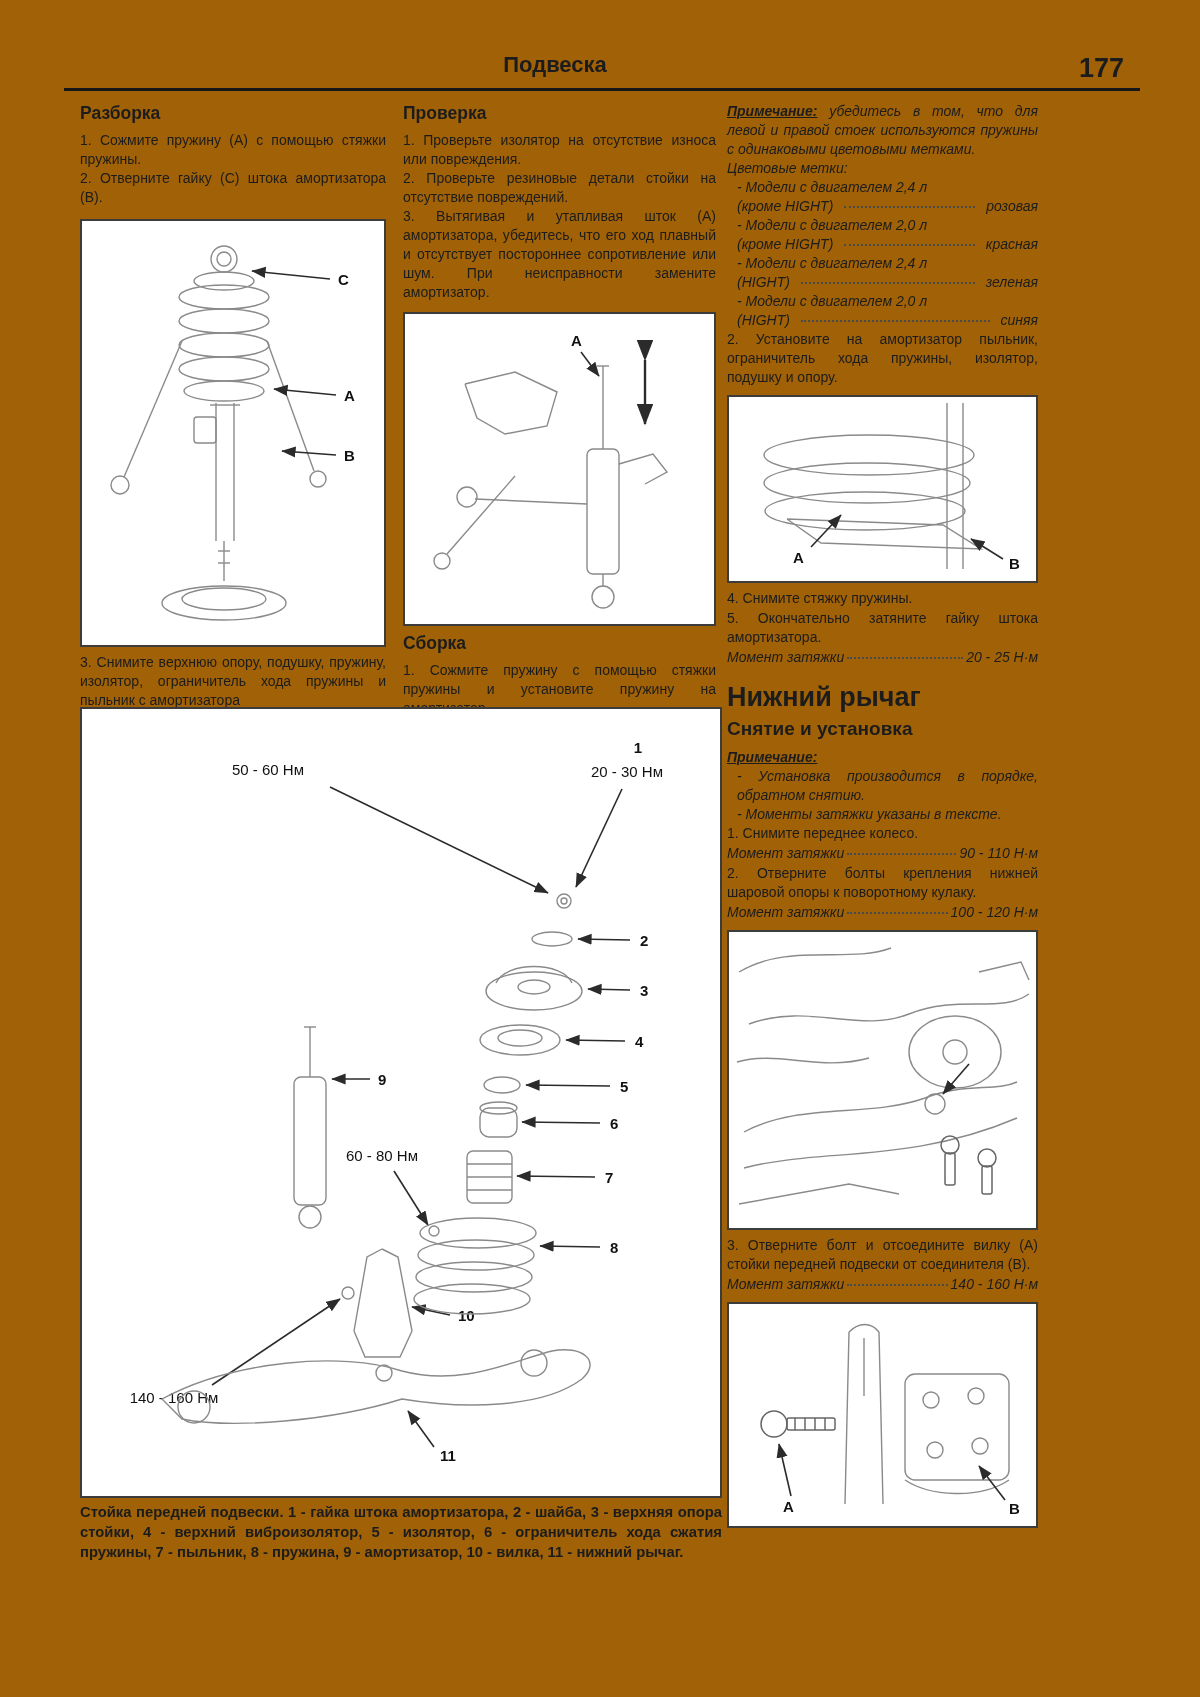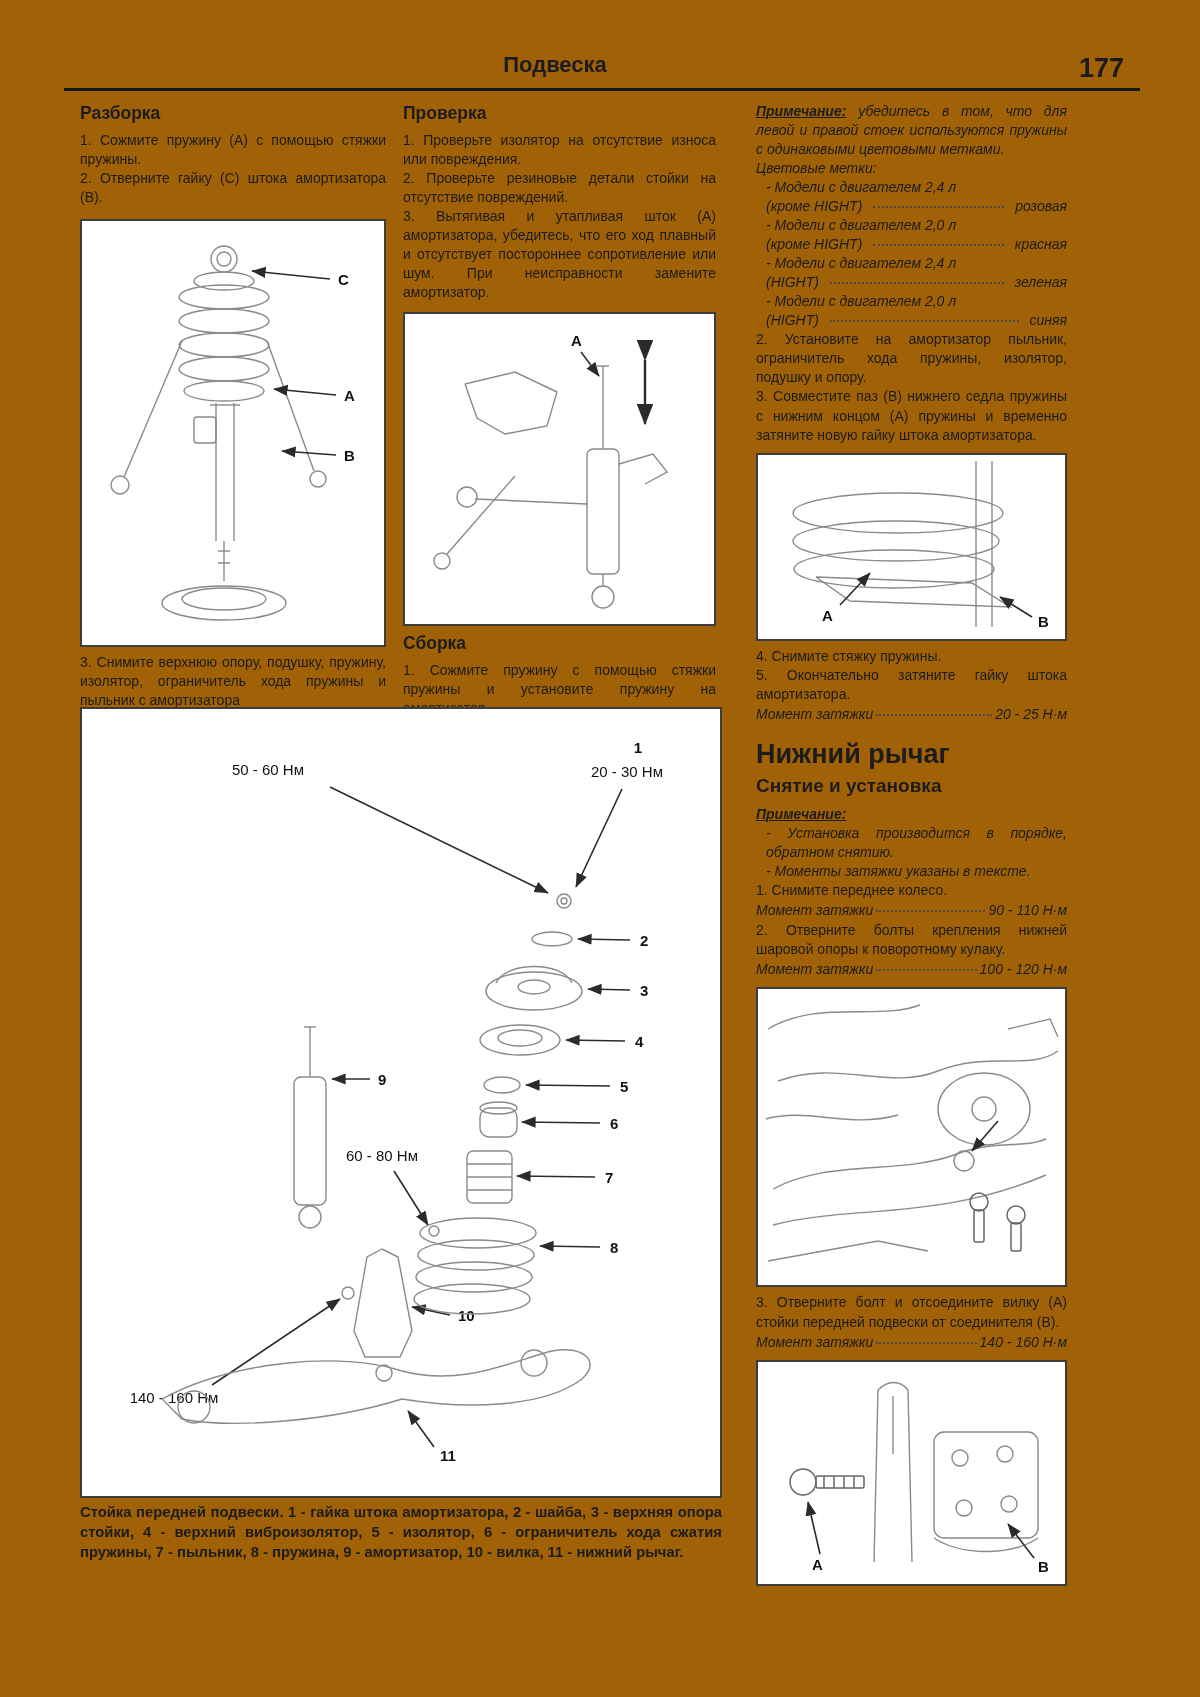--- a/index.html
+++ b/index.html
@@ -6,21 +6,21 @@
   .page{
     position:relative;width:1200px;height:1697px;background:#a16207;overflow:hidden;
     font-family:"Liberation Sans",sans-serif;color:#1c1c1c;font-size:14px;line-height:1.36;
   }
   .hdr-title{position:absolute;top:50px;left:0;right:90px;text-align:center;font-size:22px;font-weight:bold;}
   .hdr-num{position:absolute;top:50px;right:76px;font-size:27px;font-weight:bold;}
   .hdr-rule{position:absolute;top:88px;left:64px;right:60px;height:3px;background:#161616;}
   .col{position:absolute;top:102px;}
   .col1{left:80px;width:306px;}
   .col2{left:403px;width:313px;}
-  .col3{left:756px;width:311px;}
+  .col3{left:727px;width:311px;}
   .col-head{font-size:17.5px;font-weight:bold;margin:0 0 5px 0;}
   p.body{margin:0;text-align:justify;}
   .fig{border:2px solid #3c3c3c;background:#fff;margin:8px 0 6px 0;}
   .fig svg{display:block;}
   .it{font-style:italic;}
   .note-label{font-style:italic;text-decoration:underline;font-weight:bold;}
   .marks{font-style:italic;}
   .mark-item{margin-left:10px;}
   .mark-line2{display:flex;align-items:baseline;gap:8px;}
   .leader{flex:1;border-bottom:2px dotted #4a4a4a;margin:0 3px;transform:translateY(-3px);min-width:14px;}
@@ -164,21 +164,20 @@
       <div class="mark-item">
         <div>- Модели с двигателем 2,0 л</div>
         <div class="mark-line2">
             <span>(HIGHT)</span>
             <span class="leader"></span>
             <span>синяя</span>
           </div>
       </div>
     </div>
     <p class="body">2. Установите на амортизатор пыльник, ограничитель хода пружины, изолятор, подушку и опору.</p>
-    <p class="body">3. Совместите паз (В) нижнего седла пружины с нижним концом (А) пружины и временно затяните новую гайку штока амортизатора.</p>
 
     <div class="fig">
       <svg viewBox="0 0 307 184" width="307" height="184">
         <g class="sk">
           <line x1="218" y1="6" x2="218" y2="172"></line>
           <line x1="234" y1="6" x2="234" y2="172"></line>
           <ellipse cx="140" cy="58" rx="105" ry="20"></ellipse>
           <ellipse cx="138" cy="86" rx="103" ry="20"></ellipse>
           <ellipse cx="136" cy="114" rx="100" ry="19"></ellipse>
           <polyline points="58,122 214,128 252,152 92,146 58,122"></polyline>

